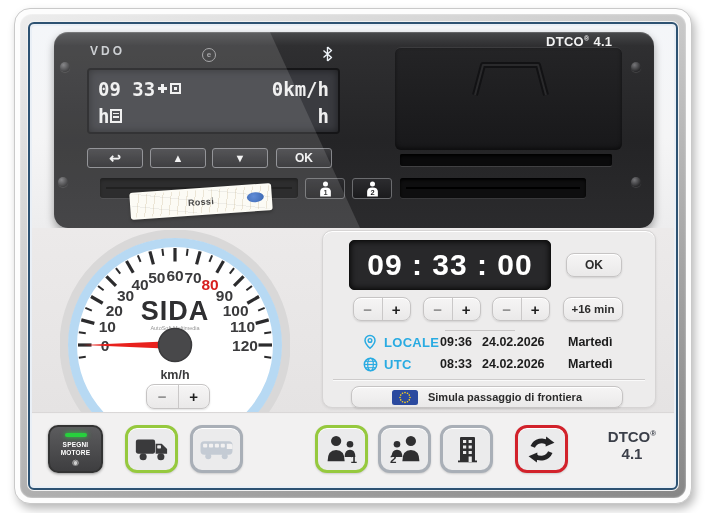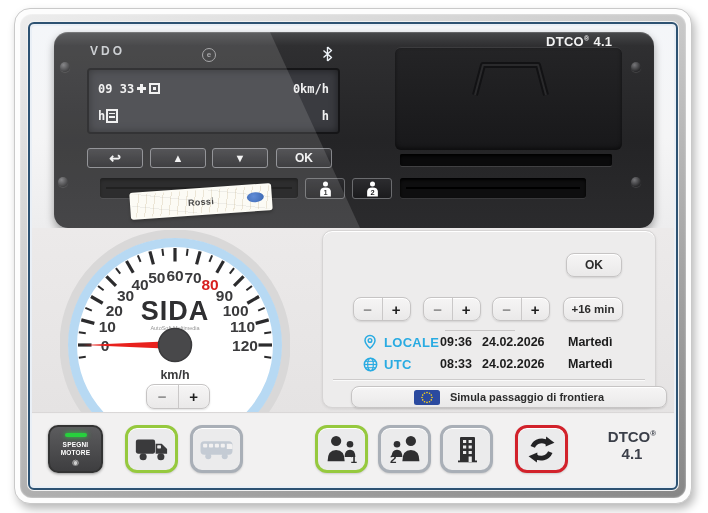--- a/index.html
+++ b/index.html
@@ -37,21 +37,21 @@
   .dtco-top{position:absolute;left:492px;top:2px;width:110px;color:#f2f2f2;font-weight:bold;font-size:13px;letter-spacing:.3px;}
   .dtco-top sup{font-size:7px;}
 
   .vdo{position:absolute;left:36px;top:12px;color:#c6c9cd;font-weight:bold;font-size:12px;letter-spacing:3px;text-align:right;}
   .emark{position:absolute;left:148px;top:16px;width:14px;height:14px;border:1.5px solid #9b9b9d;border-radius:50%;
     color:#9b9b9d;font-size:8px;line-height:11px;text-align:center;font-weight:bold;}
   .bt{position:absolute;left:268px;top:14px;}
 
   .lcd{position:absolute;left:33px;top:36px;width:253px;height:66px;background:#3a3b40;border:2px solid #151517;
     border-radius:4px;box-shadow:inset 0 0 8px rgba(0,0,0,.5);padding:5px 9px 0 9px;
-    font-family:"DejaVu Sans Mono",monospace;font-weight:bold;font-size:12px;color:#efefef;}
+    font-family:"DejaVu Sans Mono",monospace;font-weight:bold;font-size:19px;color:#efefef;}
   .lcd-line{display:flex;align-items:center;height:27px;}
   .lcd .grow{flex:1;}
   .ic-plus{width:9px;height:9px;margin:0 1px 0 3px;
     background:linear-gradient(#efefef,#efefef) center/9px 3px no-repeat,
                linear-gradient(#efefef,#efefef) center/3px 9px no-repeat;}
   .ic-standby{position:relative;width:11px;height:11px;border:2px solid #efefef;margin-left:2px;}
   .ic-standby::after{content:"";position:absolute;left:2px;top:2px;width:3px;height:3px;background:#efefef;}
   .ic-card{width:12px;height:14px;border:2px solid #efefef;margin:0 4px 0 1px;
     background:repeating-linear-gradient(180deg,transparent 0 2px,#efefef 2px 3.5px);background-clip:content-box;padding:1px;}
 
@@ -117,21 +117,21 @@
   .cstep{position:absolute;top:66px;width:58px;height:24px;}
   .cstep1{left:30px;}.cstep2{left:100px;}.cstep3{left:169px;}
   .plus15{position:absolute;left:240px;top:66px;width:60px;height:24px;font-size:11.5px;}
   .mini-div{position:absolute;left:122px;top:99px;width:70px;height:1px;background:#c9c7c7;}
   .tz-row{position:absolute;left:40px;height:16px;display:flex;align-items:center;font-size:12.5px;font-weight:bold;color:#1c1c1c;}
   .tz-row .tzi{width:16px;display:flex;}
   .tz-label{width:56px;margin-left:5px;color:#29abe2;font-size:13px;letter-spacing:.3px;}
   .tz-time{width:42px;}
   .tz-date{width:86px;}
   .full-div{position:absolute;left:10px;right:10px;top:148px;height:1px;background:#cdcbcb;box-shadow:0 1px 0 #fafafa;}
-  .border-btn{position:absolute;left:28px;top:155px;width:316px;height:22px;border-radius:8px;
+  .border-btn{position:absolute;left:28px;top:155px;width:272px;height:22px;border-radius:8px;
     display:flex;align-items:center;justify-content:center;gap:10px;font-size:11px;}
 
   
   .bb-btn{position:absolute;top:11px;width:53px;height:48px;border-radius:12px;background:#ebebec;
     display:flex;align-items:center;justify-content:center;
     box-shadow:inset 0 1px 0 #fff, 0 1px 2px rgba(0,0,0,.15);}
   .bb-green{border:3px solid #96c93e;}
   .bb-gray{border:3px solid #a9afb7;}
   .bb-red{border:3px solid #d2222b;}
   .engine-btn{position:absolute;left:16px;top:11px;width:55px;height:48px;border-radius:10px;
@@ -290,20 +290,21 @@
           <circle cx="115" cy="115" r="16.5" fill="none" stroke="#3a3a3c" stroke-width="1.5"></circle>
           <text class="g-unit" x="115" y="149" text-anchor="middle">km/h</text>
         </svg>
 
         <div class="stepper gauge-stepper">
           <button class="st-minus">−</button>
           <button class="st-plus">+</button>
         </div>
 
         <div class="clock-panel">
+          <div class="clock-display">09 : 33 : 00</div>
           <button class="btn-light ok-btn">OK</button>
 
           <div class="stepper cstep cstep1">
             <button class="st-minus">−</button>
             <button class="st-plus">+</button>
           </div>
           <div class="stepper cstep cstep2">
             <button class="st-minus">−</button>
             <button class="st-plus">+</button>
           </div>

